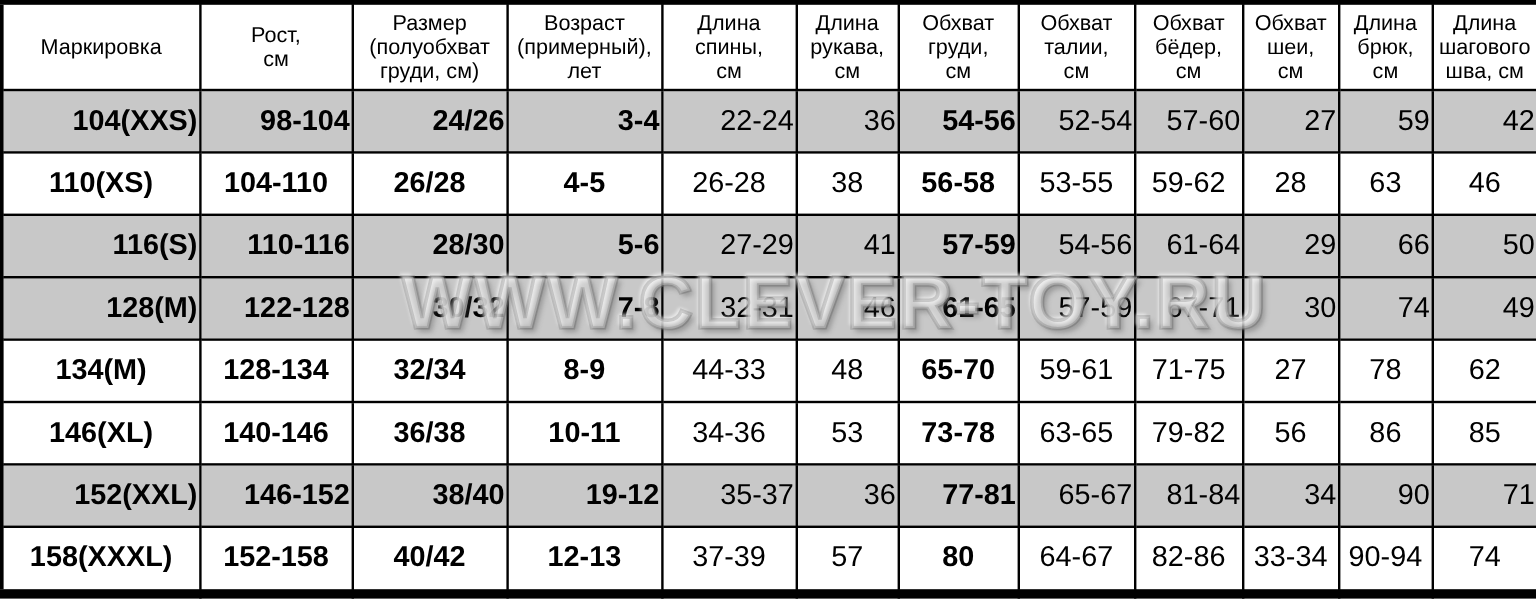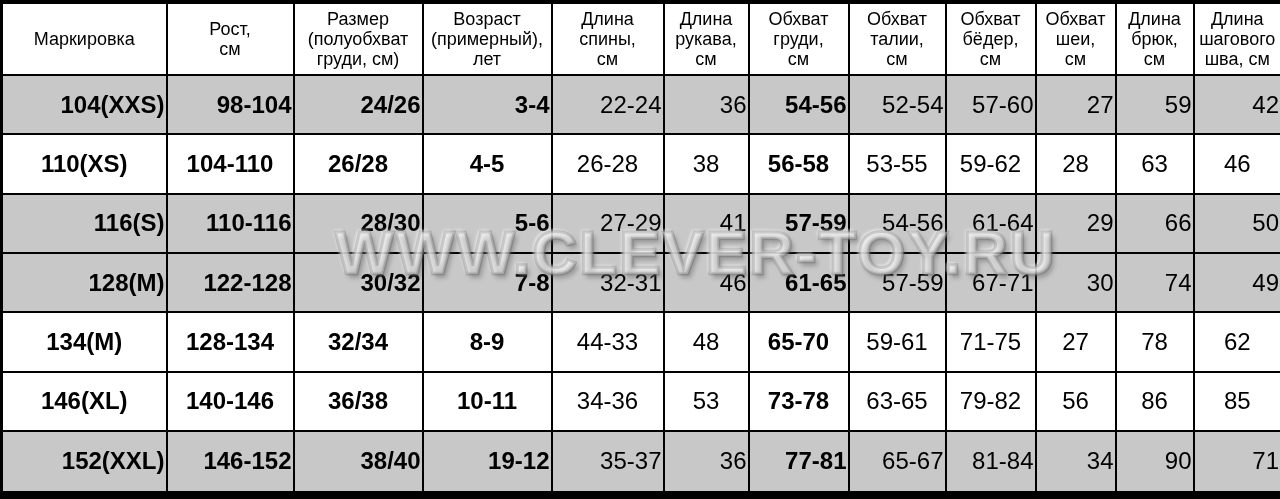--- a/index.html
+++ b/index.html
@@ -226,16 +226,30 @@
         <td>19-12</td>
         <td>35-37</td>
         <td>36</td>
         <td>77-81</td>
         <td>65-67</td>
         <td>81-84</td>
         <td>34</td>
         <td>90</td>
         <td>71</td>
       </tr>
+      <tr>
+        <td>158(XXXL)</td>
+        <td>152-158</td>
+        <td>40/42</td>
+        <td>12-13</td>
+        <td>37-39</td>
+        <td>57</td>
+        <td>80</td>
+        <td>64-67</td>
+        <td>82-86</td>
+        <td>33-34</td>
+        <td>90-94</td>
+        <td>74</td>
+      </tr>
     </tbody>
 </table>
 
 <div class="watermark">WWW.CLEVER-TOY.RU</div>
 
 </body></html>

